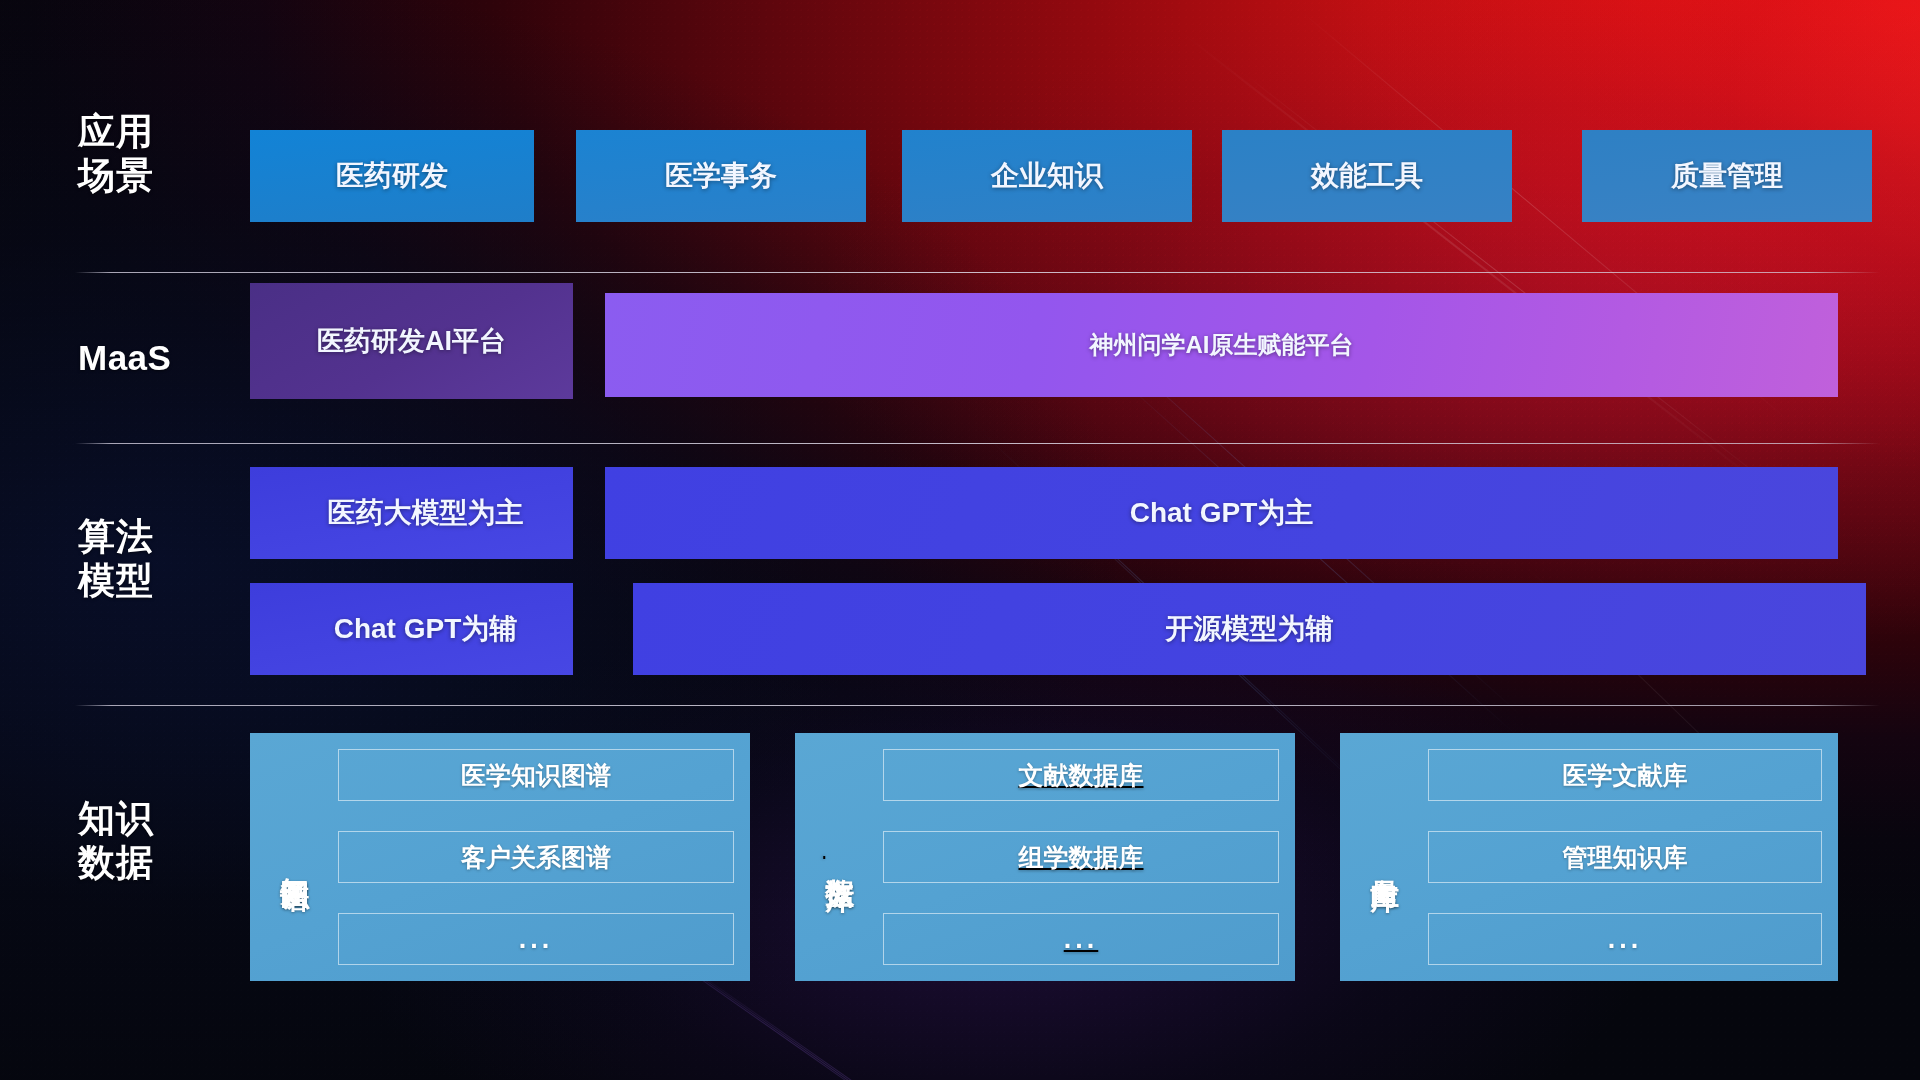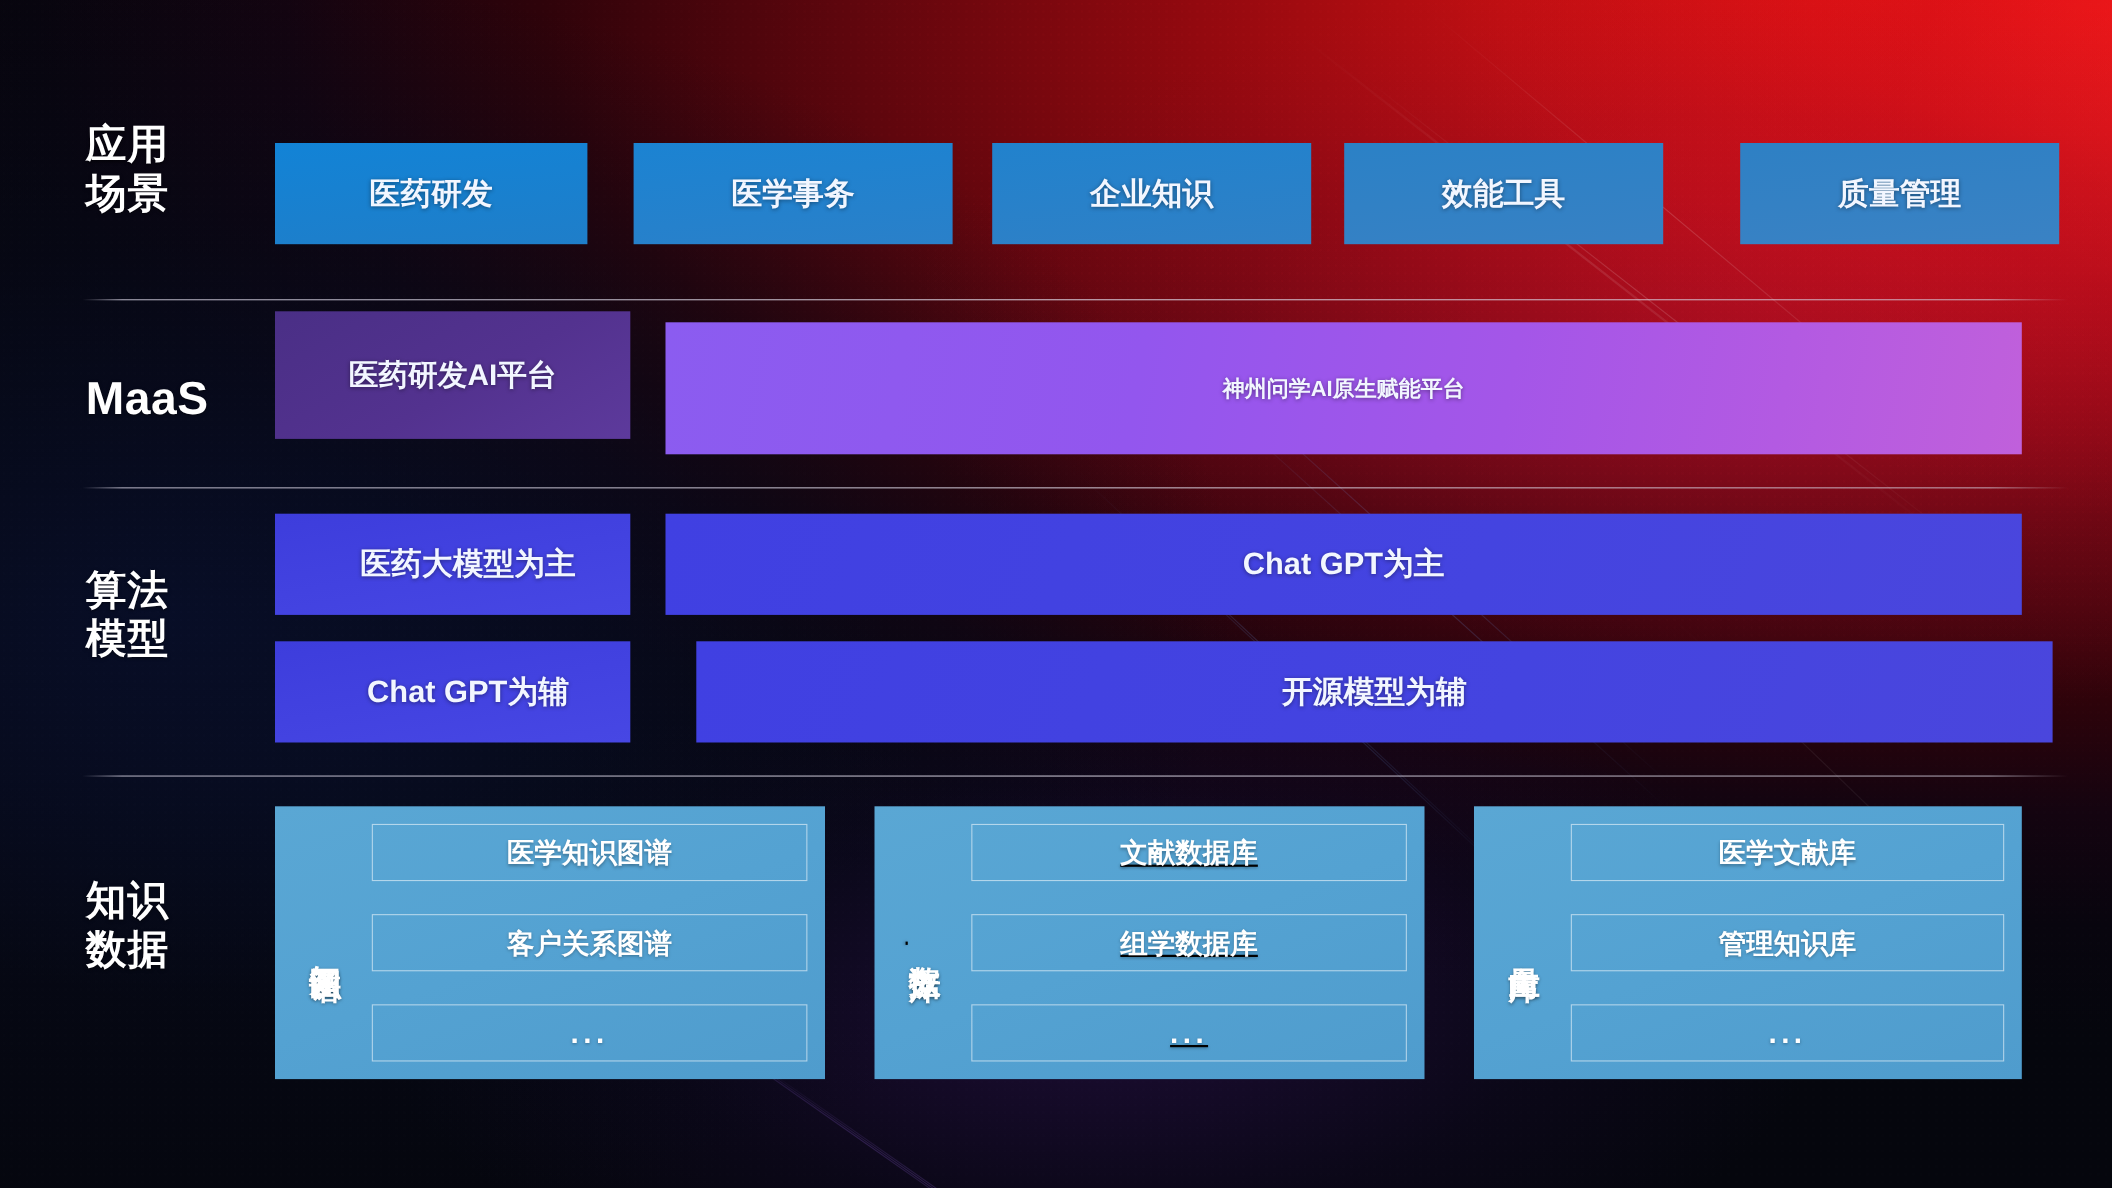--- a/index.html
+++ b/index.html
@@ -99,21 +99,21 @@
     left: 78px;
     width: 120px;
     color: #ffffff;
     font-weight: bold;
     text-align: left;
     line-height: 1.18;
     letter-spacing: 1px;
     text-shadow: 0 1px 3px rgba(0,0,0,0.55);
   }
   .row-label.cn { font-size: 37px; }
-  .row-label.en { font-size: 42px; letter-spacing: 0.5px; }
+  .row-label.en { font-size: 35px; letter-spacing: 0.5px; }
 
   .box {
     position: absolute;
     display: flex;
     align-items: center;
     justify-content: center;
     color: #f2f6ff;
     font-weight: bold;
     text-align: center;
     box-sizing: border-box;
@@ -132,22 +132,22 @@
   .app-box.shade4 { background: linear-gradient(175deg, #2b81c6 0%, #3781c4 100%); }
   .app-box.shade5 { background: linear-gradient(175deg, #2e80c4 0%, #3a82c4 100%); }
 
   
   .maas-left {
     height: 116px;
     font-size: 27px;
     background: linear-gradient(150deg, #4a2f86 0%, #53328f 55%, #5d3a9c 100%);
   }
   .maas-main {
-    height: 120px;
-    font-size: 20px;
+    height: 104px;
+    font-size: 24px;
     background: linear-gradient(100deg, #8b5cf0 0%, #9356ee 35%, #a456e8 62%, #b35ae2 82%, #c060db 100%);
   }
 
   
   .algo-box {
     height: 92px;
     font-size: 28px;
     background: linear-gradient(180deg, #4040e0 0%, #4141d8 100%);
   }
   .algo-left { background: linear-gradient(170deg, #3d3ddc 0%, #4747e4 100%); padding-left: 28px; }

